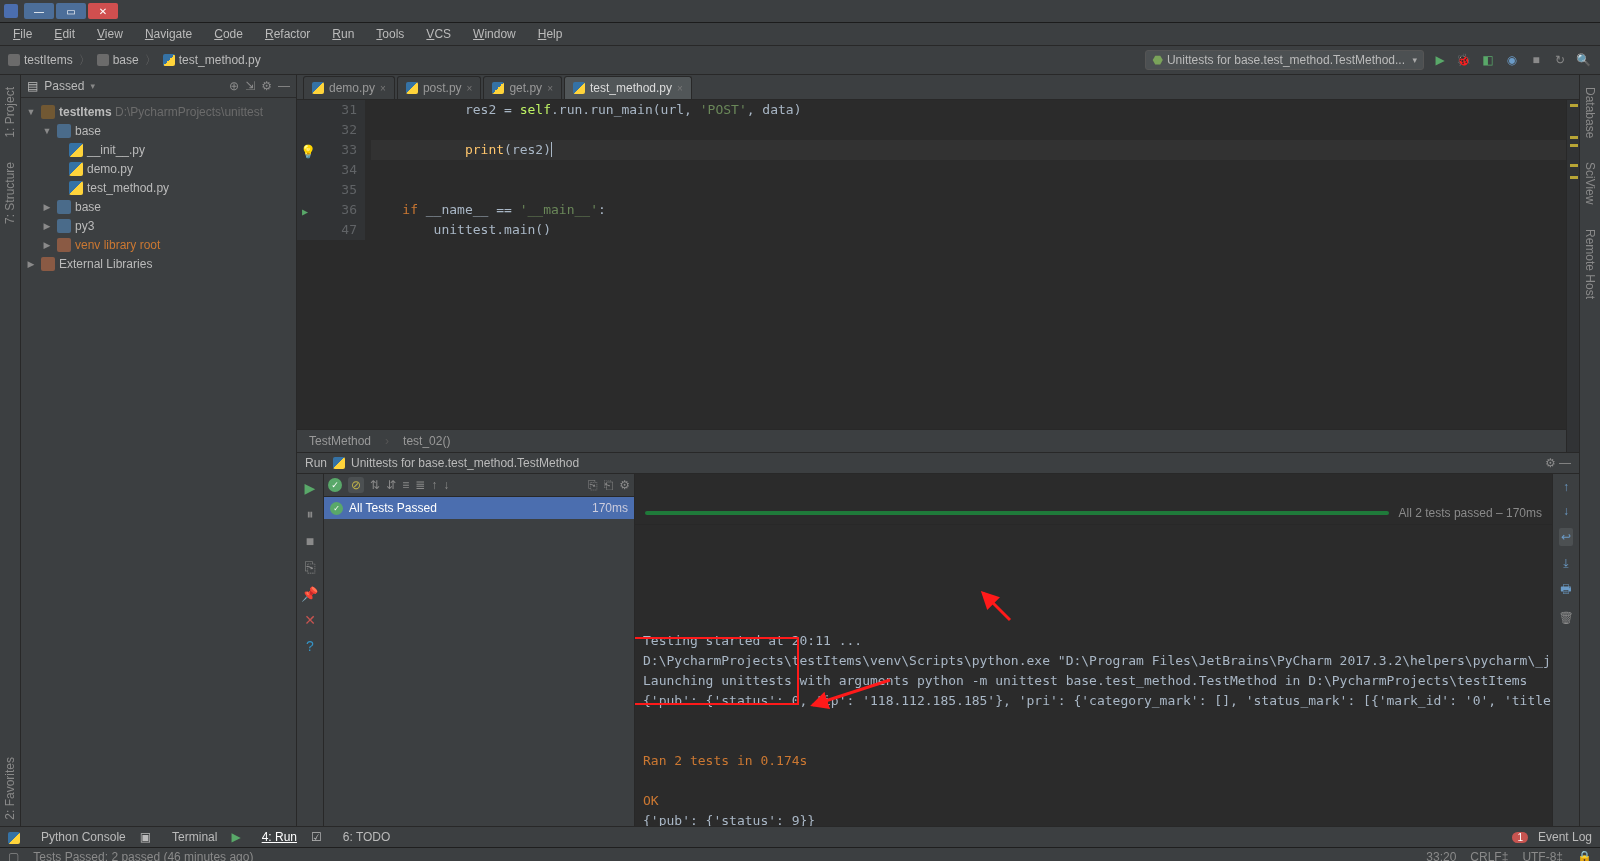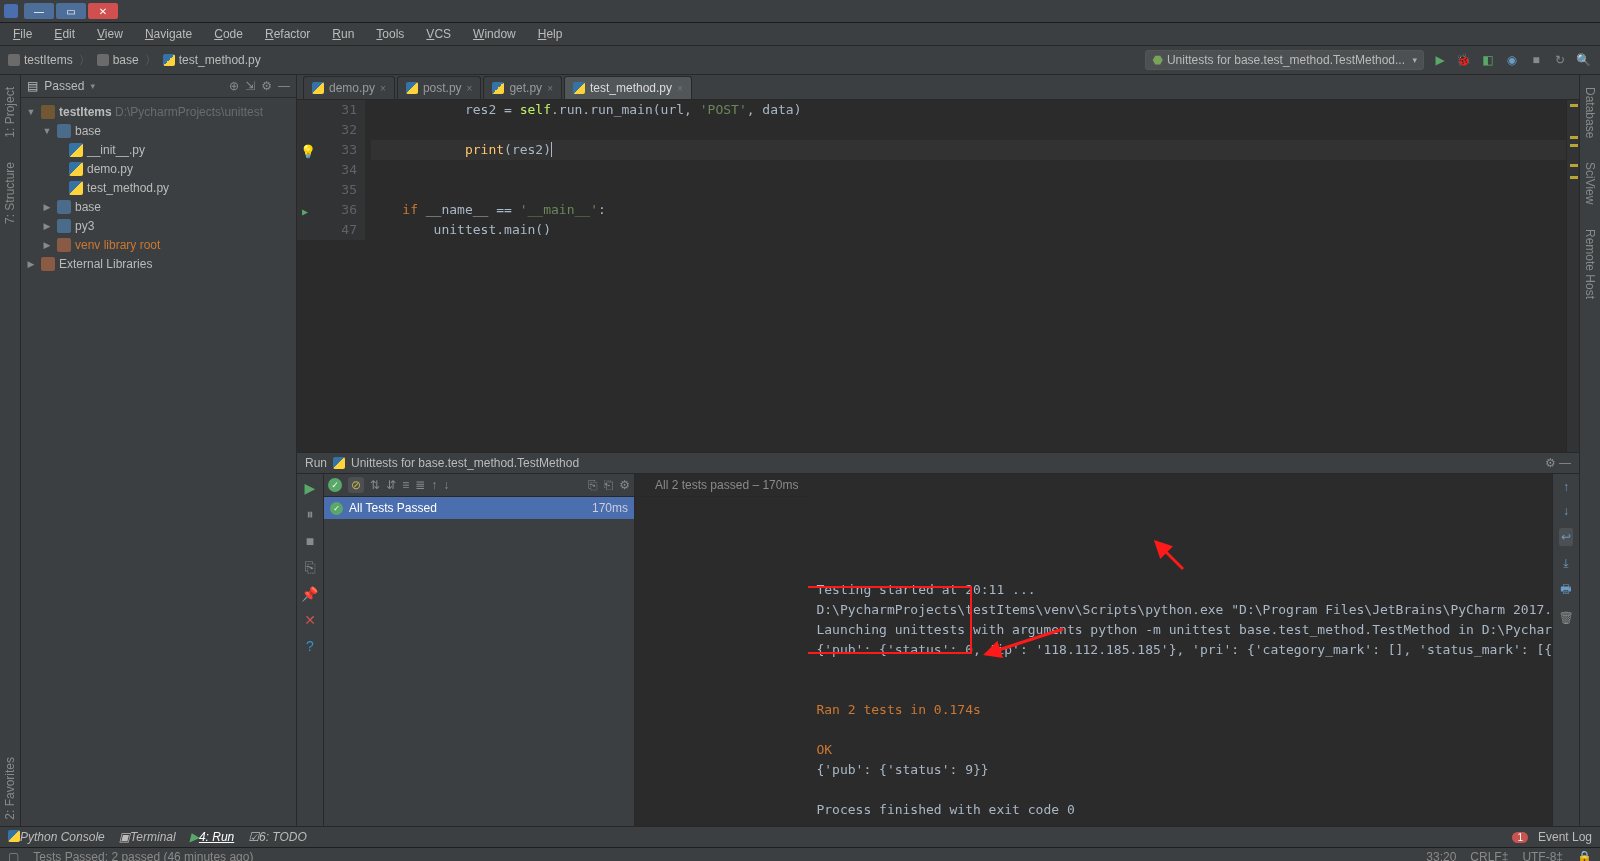--- a/index.html
+++ b/index.html
@@ -71,32 +71,32 @@
   .run-left .red{color:#c75450;}
   .run-left .q{color:#3592c4;}
   .run-mid{width:310px;background:#3c3f41;border-right:1px solid #282828;display:flex;flex-direction:column;}
   .run-mid-tb{height:22px;display:flex;align-items:center;padding:0 4px;gap:6px;border-bottom:1px solid #282828;}
   .run-mid-tb .ic{color:#8a8a8a;}
   .run-mid-tb .ok{width:14px;height:14px;border-radius:50%;background:#59a869;display:flex;align-items:center;justify-content:center;color:white;font-size:9px;}
   .run-mid-tb .sel{background:#4c5052;border-radius:3px;padding:1px 3px;}
   .run-tree-row{height:22px;display:flex;align-items:center;padding:0 6px;gap:6px;background:#4b6eaf;color:white;}
   .run-tree-row .ok2{width:13px;height:13px;border-radius:50%;background:#59a869;display:flex;align-items:center;justify-content:center;font-size:8px;}
   .run-tree-row .time{margin-left:auto;color:#ccd;}
-  .run-out{flex:1;display:flex;flex-direction:row;min-width:0;}
+  .run-out{flex:1;display:flex;flex-direction:column;min-width:0;margin-top:28px;}
   .run-bar{height:22px;display:flex;align-items:center;border-bottom:1px solid #282828;}
   .run-bar .pbar{flex:1;height:4px;background:#1f7a3a;margin:0 10px;border-radius:2px;}
   .run-bar .txt{color:#8a8a8a;padding-right:10px;}
   .console{flex:1;padding:6px 8px;font-family:Consolas,monospace;font-size:13px;line-height:20px;white-space:pre;overflow:auto;color:#a9b7c6;position:relative;}
   .console .orange{color:#cc7832;}
   .redbox{position:absolute;border:2px solid #ff1a1a;pointer-events:none;}
   .arrow-ann{position:absolute;pointer-events:none;}
   .run-right{width:26px;background:#3c3f41;border-left:1px solid #282828;display:flex;flex-direction:column;align-items:center;padding:6px 0;gap:10px;}
   .run-right .ic{color:#6b9bc7;}
   .bottombar{height:20px;background:#3c3f41;border-top:1px solid #282828;display:flex;align-items:center;padding:0 8px;gap:14px;color:#bbbbbb;}
-  .bottombar .tabbtn{display:flex;align-items:flex-start;gap:0;font-style:italic;}
+  .bottombar .tabbtn{display:flex;align-items:flex-end;gap:21px;}
   .bottombar .active{color:#fff;}
   .bottombar .right{margin-left:auto;display:flex;align-items:center;gap:10px;}
   .statusbar{height:18px;background:#3c3f41;border-top:1px solid #1f1f1f;display:flex;align-items:center;padding:0 8px;gap:14px;color:#8a8a8a;}
   .statusbar .right{margin-left:auto;display:flex;gap:14px;}
   .badge{background:#c75450;color:white;border-radius:8px;padding:0 5px;font-size:10px;}
 </style>
 </head>
 <body>
 
 <div class="titlebar">
@@ -254,20 +254,25 @@
               <div>32</div>
               <div>33</div>
               <div>34</div>
               <div>35</div>
               <div>36</div>
               <div>47</div>
             </div>
           <div class="codecell" id="code"><div>            res2 = <span class="self">self</span>.run.run_main(url, <span class="str">'POST'</span>, data)</div><div>&nbsp;</div><div class="caret-line">            <span class="fn">print</span>(res2)<span style="border-left:1px solid #a9b7c6"></span></div><div>&nbsp;</div><div>&nbsp;</div><div>    <span class="kw">if</span> __name__ == <span class="str">'__main__'</span>:</div><div>        unittest.main()</div></div>
         </div>
         <div style="flex:1;background:#2b2b2b"></div>
+        <div class="breadcrumb2">
+          <span>TestMethod</span>
+            <span style="color:#555">›</span>
+            <span>test_02()</span>
+        </div>
       </div>
       <div class="editor-marks">
         <div class="m y" style="top:4px"></div>
         <div class="m y" style="top:36px"></div>
         <div class="m y" style="top:44px"></div>
         <div class="m y" style="top:64px"></div>
         <div class="m y" style="top:76px"></div>
       </div>
     </div>
 

